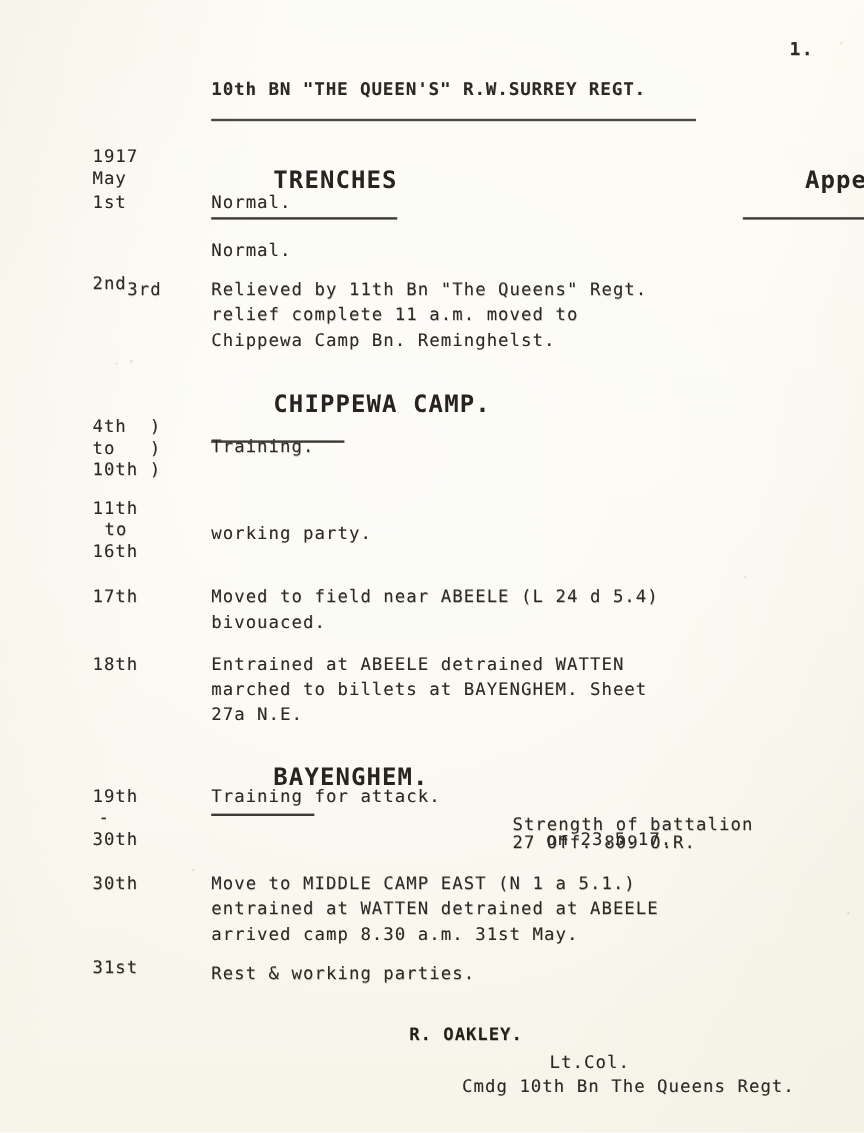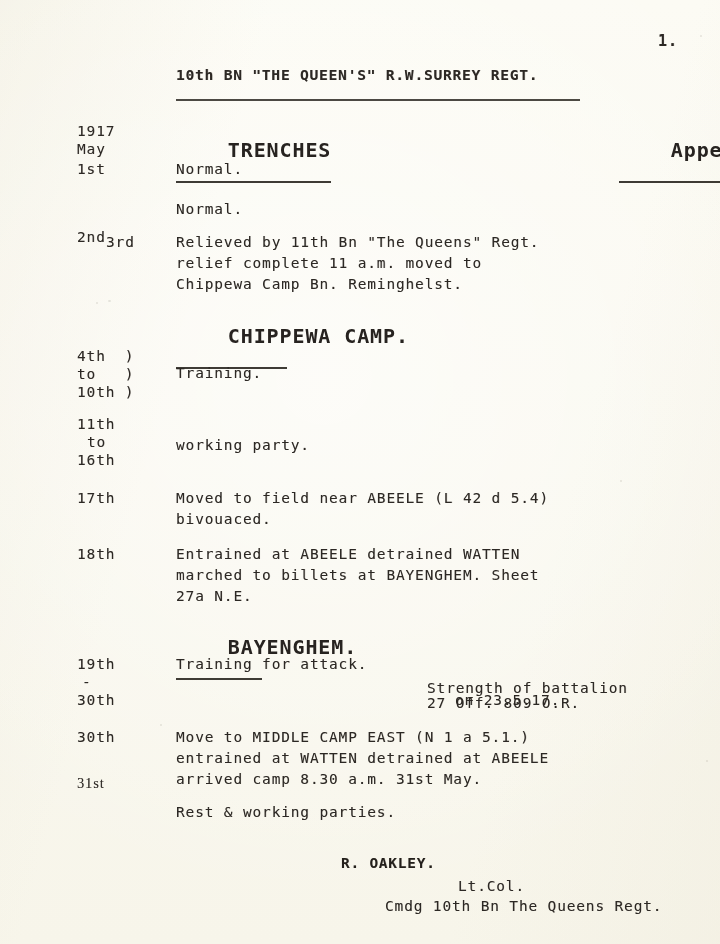--- a/index.html
+++ b/index.html
@@ -148,21 +148,21 @@
   <div class="tw date-col" style="left:77px;top:363px;">to   )</div>
   <div class="tw date-col" style="left:77px;top:381px;">10th )</div>
   <div class="tw" style="left:176px;top:362px;">Training.</div>
 
   <div class="tw date-col" style="left:77px;top:413px;">11th</div>
   <div class="tw date-col" style="left:87px;top:431px;">to</div>
   <div class="tw date-col" style="left:77px;top:449px;">16th</div>
   <div class="tw" style="left:176px;top:434px;">working party.</div>
 
   <div class="tw" style="left:77px;top:487px;">17th</div>
-  <div class="tw" style="left:176px;top:487px;">Moved to field near ABEELE (L 42 d 5.4)</div>
+  <div class="tw" style="left:176px;top:487px;">Moved to field near ABEELE (L 24 d 5.4)</div>
   <div class="tw" style="left:176px;top:508px;">bivouaced.</div>
 
   <div class="tw" style="left:77px;top:543px;">18th</div>
   <div class="tw" style="left:176px;top:543px;">Entrained at ABEELE detrained WATTEN</div>
   <div class="tw" style="left:176px;top:564px;">marched to billets at BAYENGHEM. Sheet</div>
   <div class="tw" style="left:176px;top:585px;">27a N.E.</div>
 
   <div class="head" style="left:176px;top:617px;">
     <span><span>BAYENGHEM</span><span>.</span></span>
     <span class="ul" style="width:86px;"></span>
@@ -175,19 +175,19 @@
 
   <div class="tw" style="left:427px;top:653px;margin-top:24px;">Strength of battalion</div>
   <div class="tw" style="left:455px;top:689px;">on 23.5.17.</div>
   <div class="tw" style="left:427px;top:692px;">27 Off. 809 O.R.</div>
 
   <div class="tw" style="left:77px;top:726px;">30th</div>
   <div class="tw" style="left:176px;top:726px;">Move to MIDDLE CAMP EAST (N 1 a 5.1.)</div>
   <div class="tw" style="left:176px;top:747px;">entrained at WATTEN detrained at ABEELE</div>
   <div class="tw" style="left:176px;top:768px;">arrived camp 8.30 a.m. 31st May.</div>
 
-  <div class="tw" style="left:77px;top:772px;font-family:Liberation Serif, serif;">31st</div>
+  <div class="tw" style="left:77px;top:796px;">31st</div>
   <div class="tw" style="left:176px;top:801px;">Rest &amp; working parties.</div>
 
   <div class="tw bold" style="left:341px;top:852px;">R. OAKLEY.</div>
   <div class="tw" style="left:458px;top:875px;text-align:right;">Lt.Col.</div>
   <div class="tw" style="left:341px;top:895px;margin-left:44px;">Cmdg 10th Bn The Queens Regt.</div>
 </div>
 
 </body></html>

